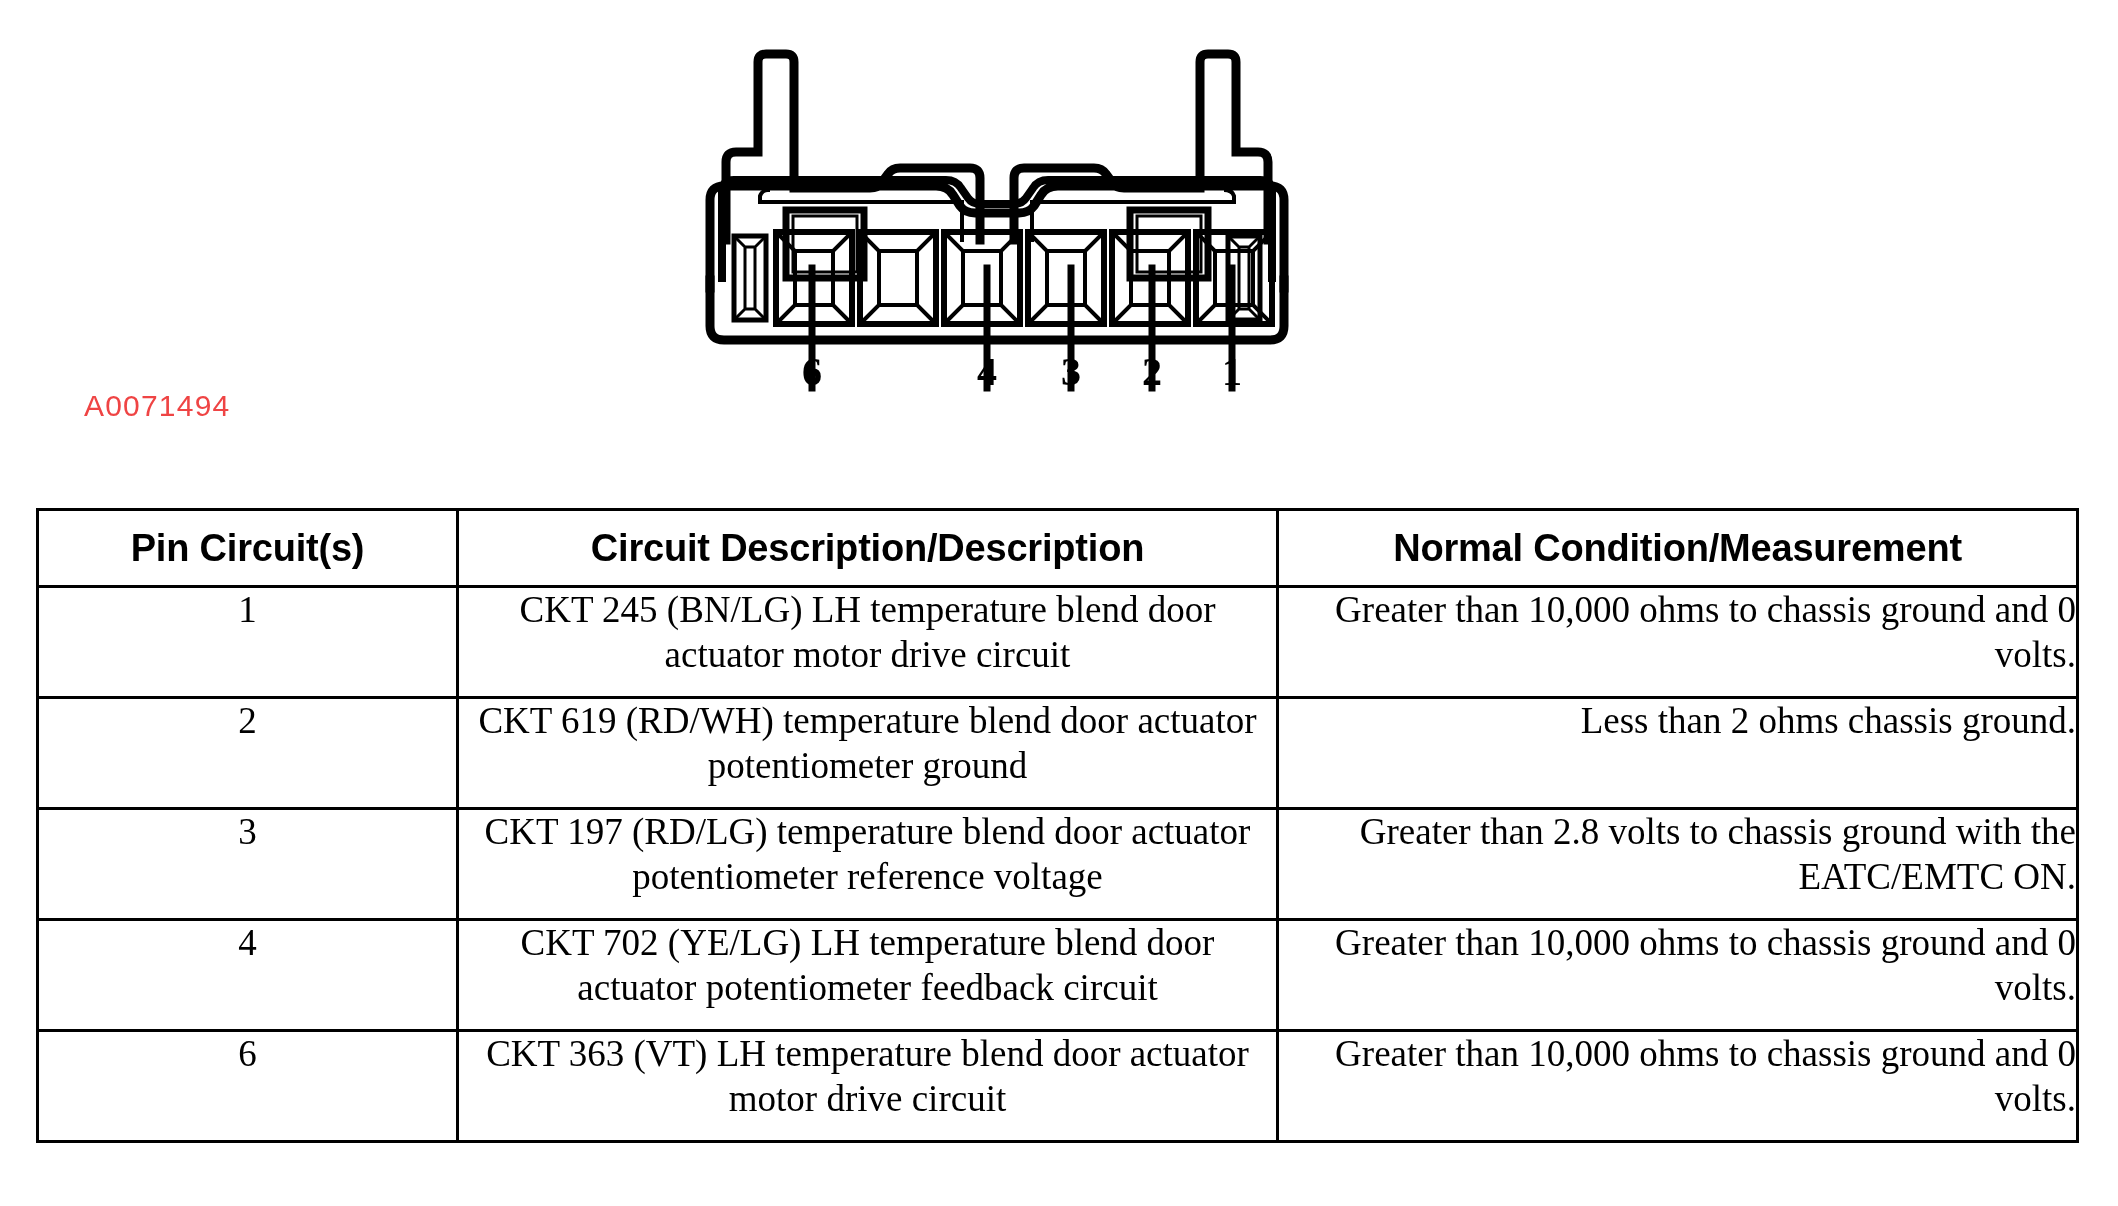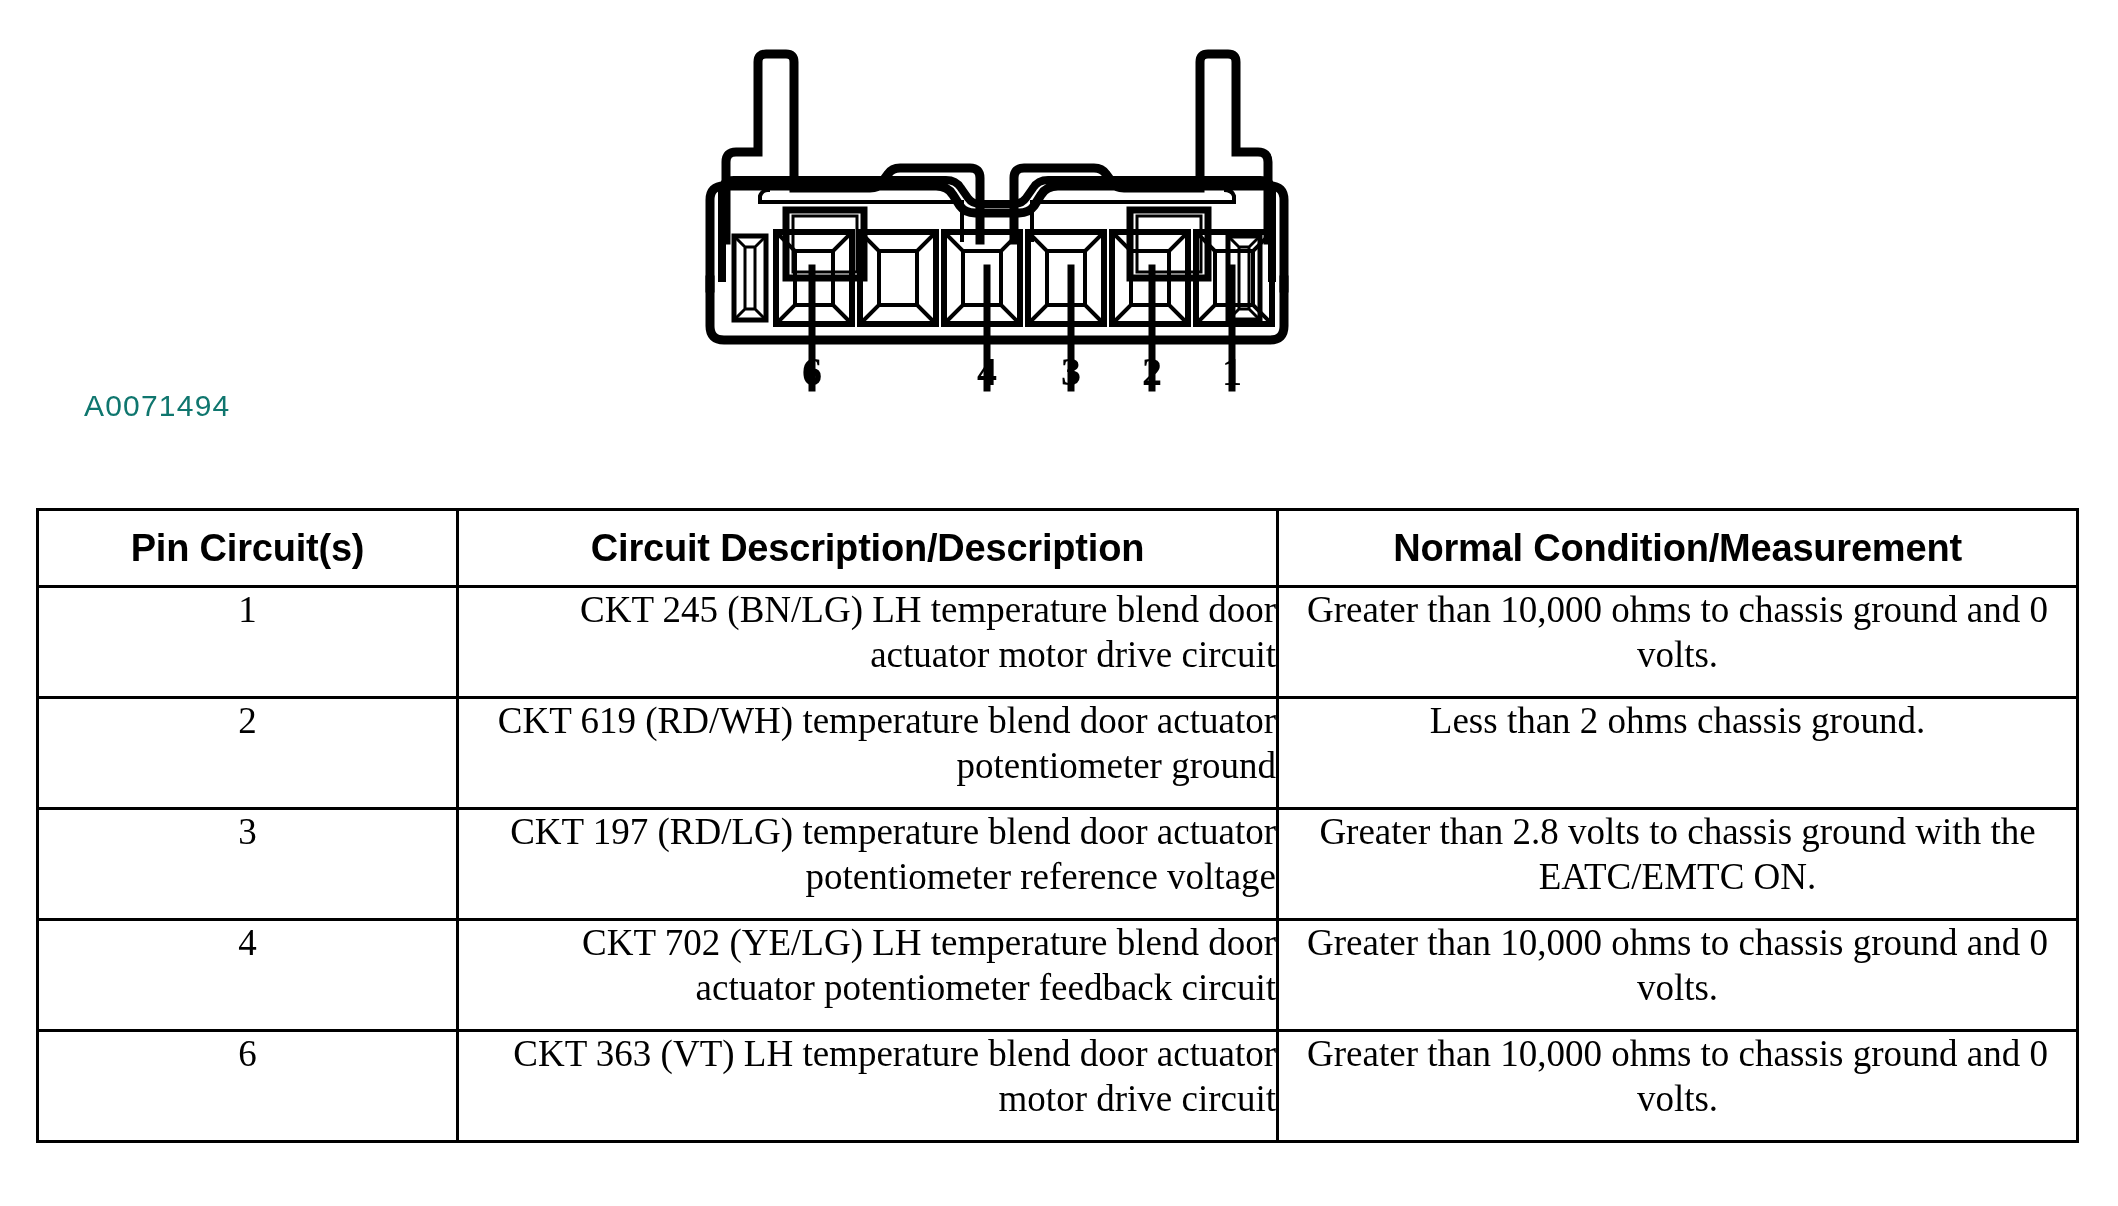--- a/index.html
+++ b/index.html
@@ -32,21 +32,21 @@
     width: 660px;
     height: 400px;
   }
   #figure-id {
     position: absolute;
     left: 84px;
     top: 389px;
     font-family: "Liberation Sans", sans-serif;
     font-size: 30px;
     letter-spacing: 1.2px;
-    color: #0f766e;
+    color: #ef4444;
     white-space: nowrap;
   }
   .pin-callout-label {
     position: absolute;
     font-family: "Liberation Serif", serif;
     font-size: 40px;
     font-weight: 700;
     color: #000000;
     transform: translateX(-50%);
     white-space: nowrap;
@@ -86,25 +86,25 @@
     font-family: "Liberation Serif", serif;
     font-size: 37px;
     line-height: 1.21;
     height: 108px;
   }
   td.cell-pin {
     text-align: center;
     padding-top: 14px;
   }
   td.cell-desc {
+    text-align: center;
+    padding: 14px 16px 10px 16px;
+  }
+  td.cell-meas {
     text-align: right;
-    padding: 14px 16px 10px 16px;
-  }
-  td.cell-meas {
-    text-align: center;
     padding: 14px 14px 10px 20px;
   }
 </style>
 </head>
 <body>
 
 <div id="diagram-area">
 
   <svg id="connector-svg" viewBox="0 0 660 400" xmlns="http://www.w3.org/2000/svg">
     <g fill="none" stroke="#000000" stroke-linecap="square" stroke-linejoin="miter">

